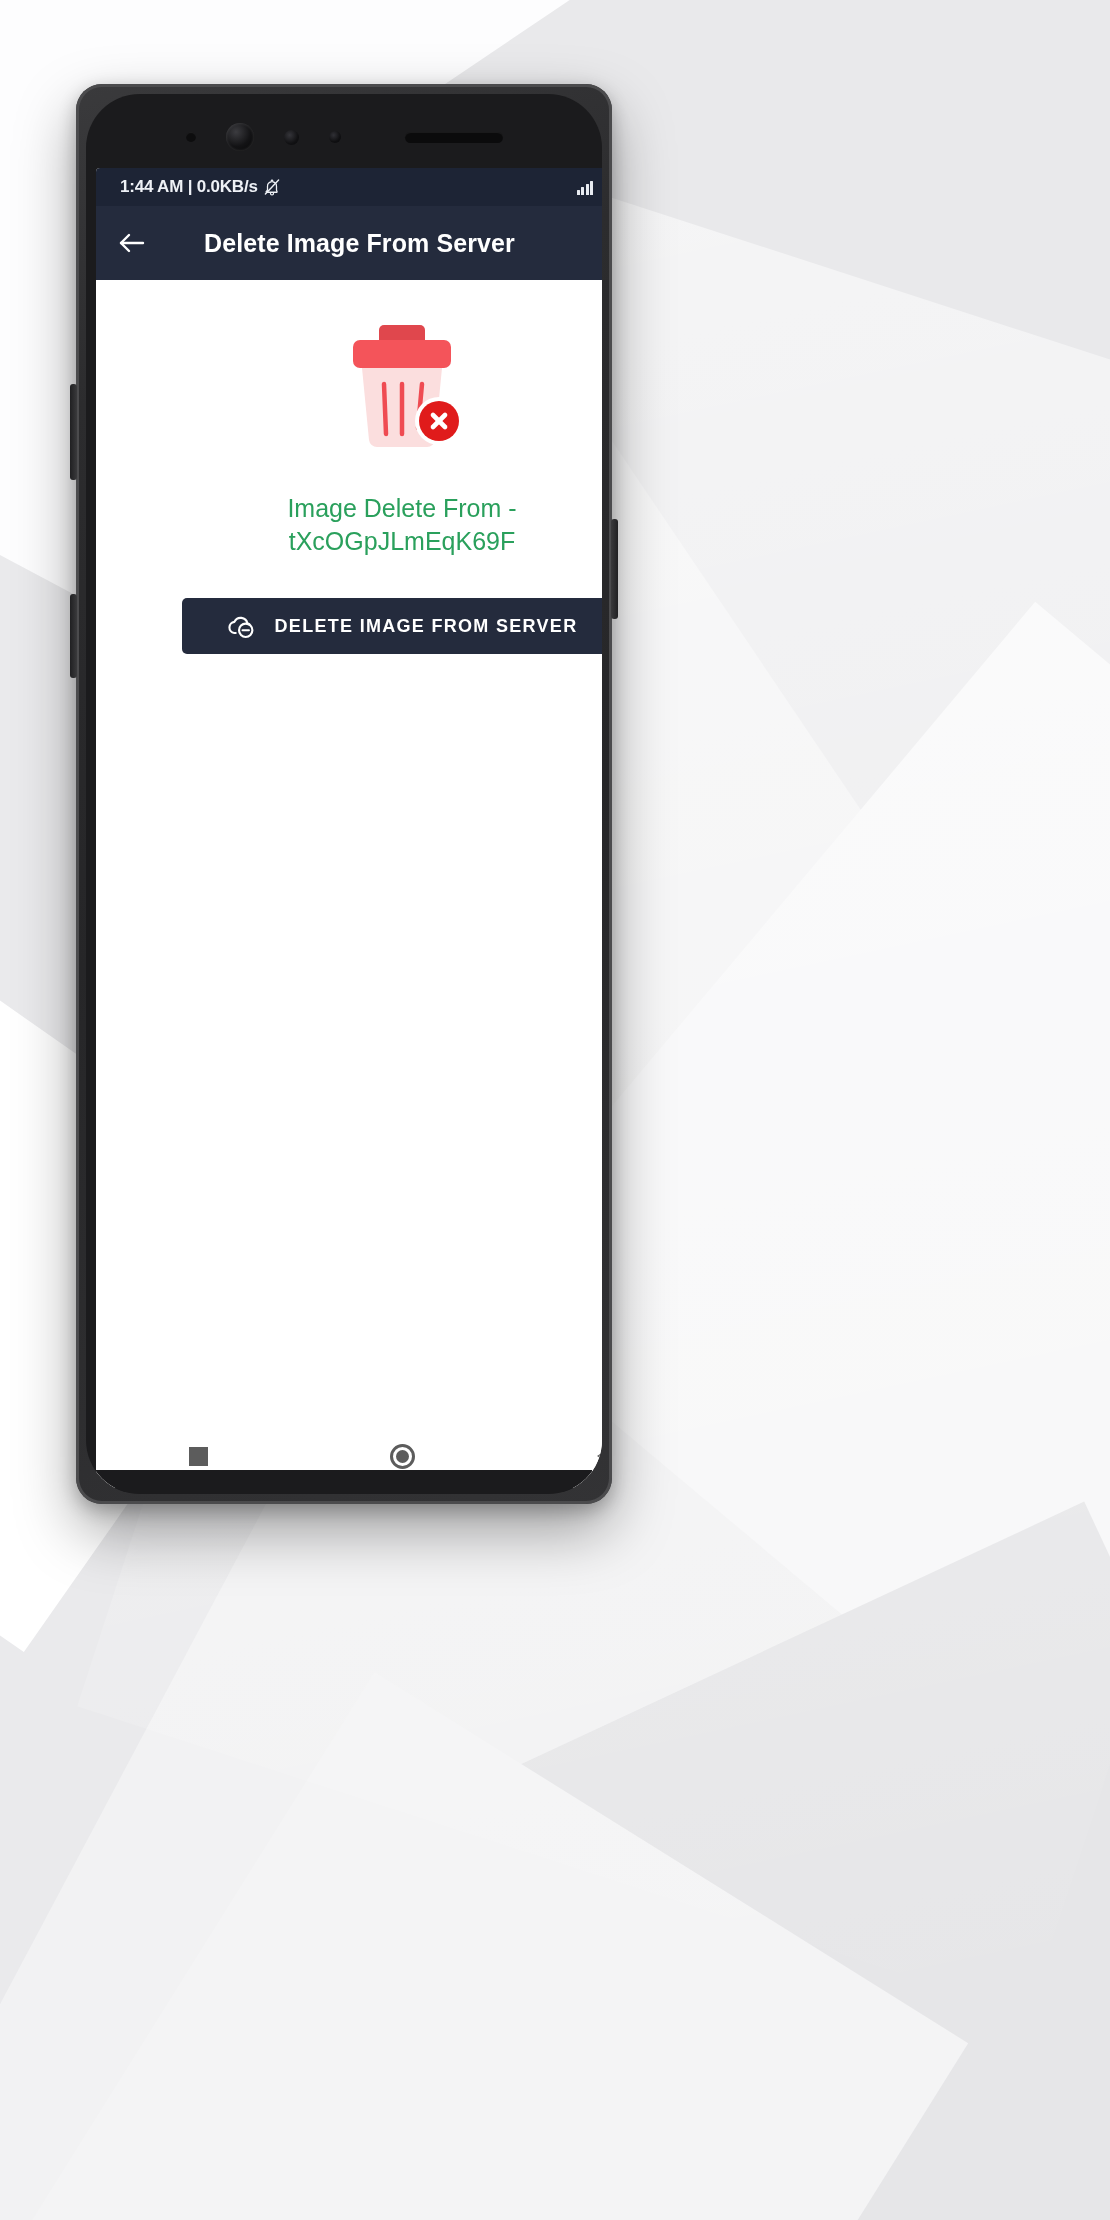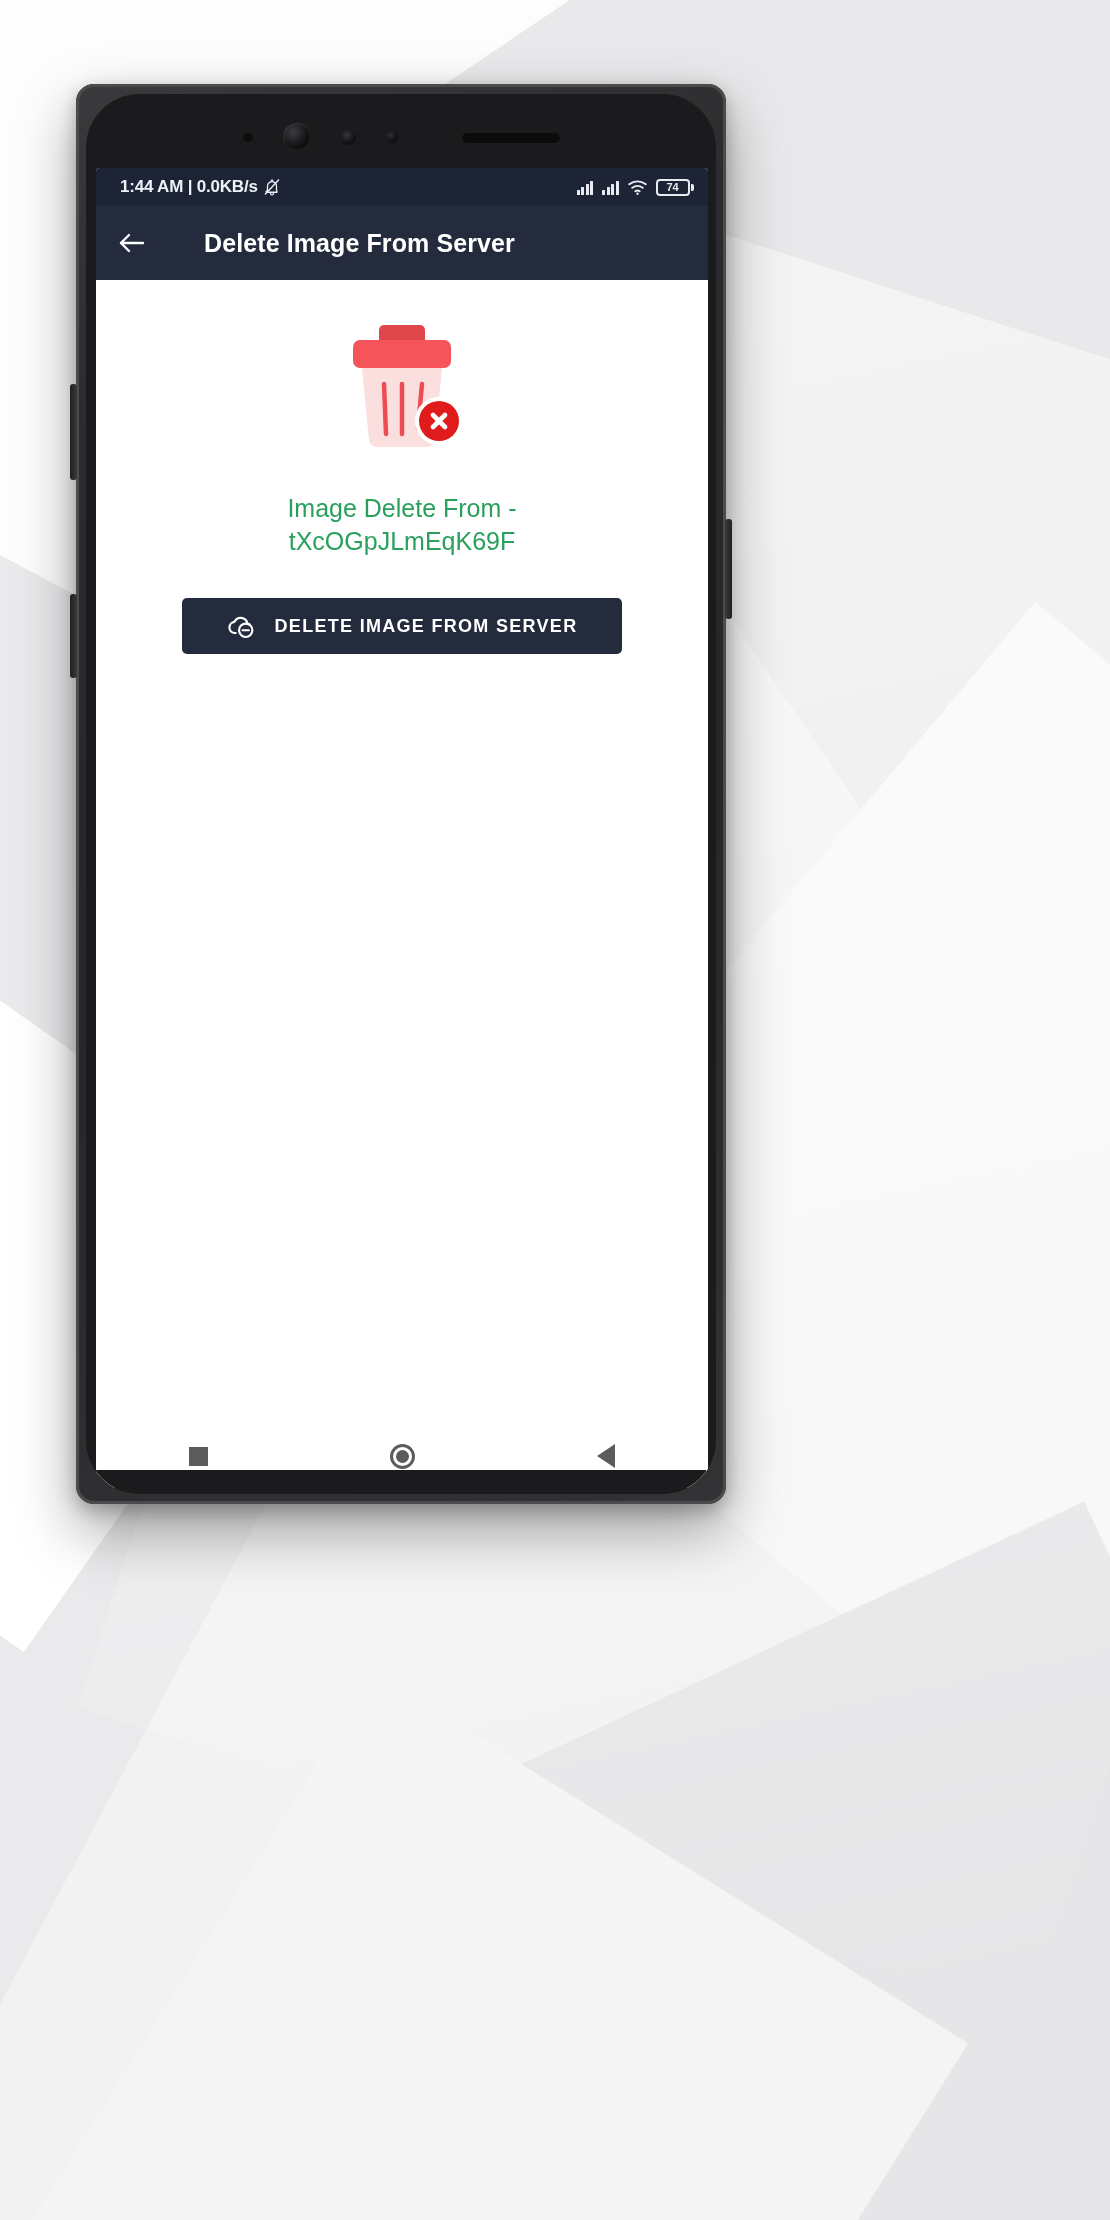--- a/index.html
+++ b/index.html
@@ -68,23 +68,23 @@
     width: 1000px; height: 1600px;
     background: linear-gradient(150deg, rgba(255,255,255,.55), rgba(240,240,242,0));
     transform: rotate(18deg);
   }
 
   
   .device {
     position: absolute;
     left: 76px;
     top: 84px;
-    width: 650px;
+    width: 536px;
     height: 1420px;
-    border-radius: 18px;
+    border-radius: 26px;
     background: linear-gradient(160deg, #3a3a3c 0%, #2c2c2e 20%, #262628 55%, #333335 100%);
     box-shadow:
       0 26px 60px rgba(0,0,0,.36),
       0 6px 18px rgba(0,0,0,.24),
       inset 0 0 0 3px #4b4b4d;
     padding: 10px;
   }
   .device-inner {
     width: 100%;
     height: 100%;

